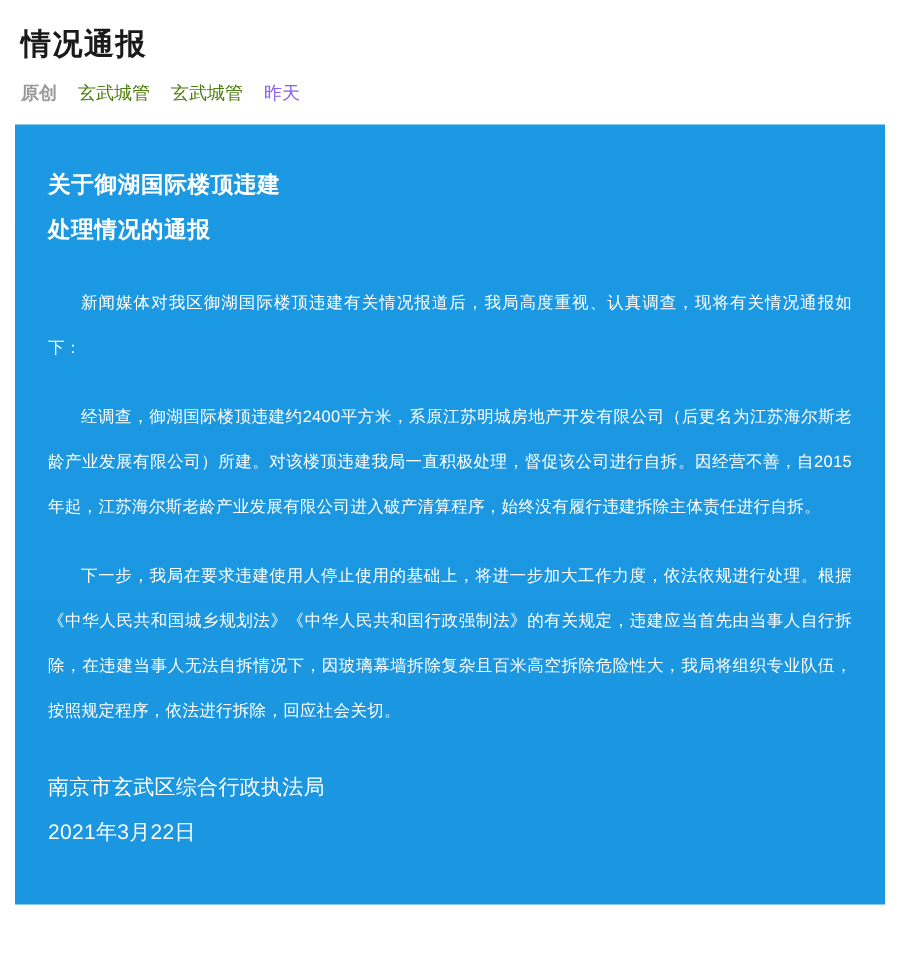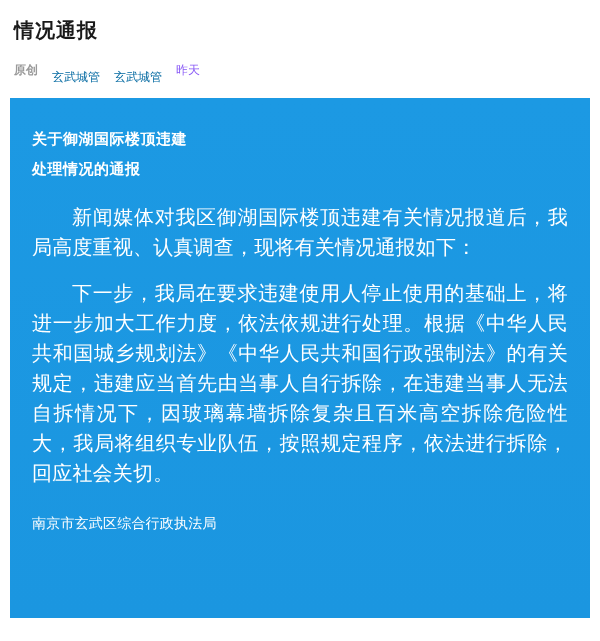--- a/index.html
+++ b/index.html
@@ -33,22 +33,21 @@
     align-items: center;
     gap: 14px;
     padding: 10px 14px 12px 14px;
     font-size: 12px;
   }
   .meta-tag {
     color: #9a9a9a;
     font-weight: bold;
   }
   .meta-link {
-    color: #0369a1;
-    margin-top: 15px;
+    color: #4d7c0f;
   }
   .meta-time {
     color: #8b5cf6;
   }
   .notice-card {
     margin: 0 10px;
     background: #1f9ae0;
     background: linear-gradient(180deg, #1c99e3 0%, #1b96e0 100%);
     color: #ffffff;
     padding: 26px 22px 26px 22px;
@@ -59,21 +58,21 @@
     font-size: 15px;
     font-weight: bold;
     line-height: 30px;
     letter-spacing: 0.5px;
     margin-bottom: 18px;
   }
   .notice-heading div {
     white-space: nowrap;
   }
   .notice-para {
-    font-size: 20px;
+    font-size: 11px;
     line-height: 30px;
     text-align: justify;
     text-indent: 2em;
     margin: 16px 0 16px 0;
     letter-spacing: 0.2px;
   }
   .notice-para:last-of-type {
     margin-bottom: 20px;
   }
   .sign-block {
@@ -98,20 +97,22 @@
   </div>
 
   <div class="notice-card">
 
     <div class="notice-heading">
       <div>关于御湖国际楼顶违建</div>
       <div>处理情况的通报</div>
     </div>
 
     <p class="notice-para">新闻媒体对我区御湖国际楼顶违建有关情况报道后，我局高度重视、认真调查，现将有关情况通报如下：</p>
+    <p class="notice-para">经调查，御湖国际楼顶违建约2400平方米，系原江苏明城房地产开发有限公司（后更名为江苏海尔斯老龄产业发展有限公司）所建。对该楼顶违建我局一直积极处理，督促该公司进行自拆。因经营不善，自2015年起，江苏海尔斯老龄产业发展有限公司进入破产清算程序，始终没有履行违建拆除主体责任进行自拆。</p>
     <p class="notice-para">下一步，我局在要求违建使用人停止使用的基础上，将进一步加大工作力度，依法依规进行处理。根据《中华人民共和国城乡规划法》《中华人民共和国行政强制法》的有关规定，违建应当首先由当事人自行拆除，在违建当事人无法自拆情况下，因玻璃幕墙拆除复杂且百米高空拆除危险性大，我局将组织专业队伍，按照规定程序，依法进行拆除，回应社会关切。</p>
 
     <div class="sign-block">
       <div>南京市玄武区综合行政执法局</div>
+      <div>2021年3月22日</div>
     </div>
 
   </div>
 </div>
 
 </body></html>

